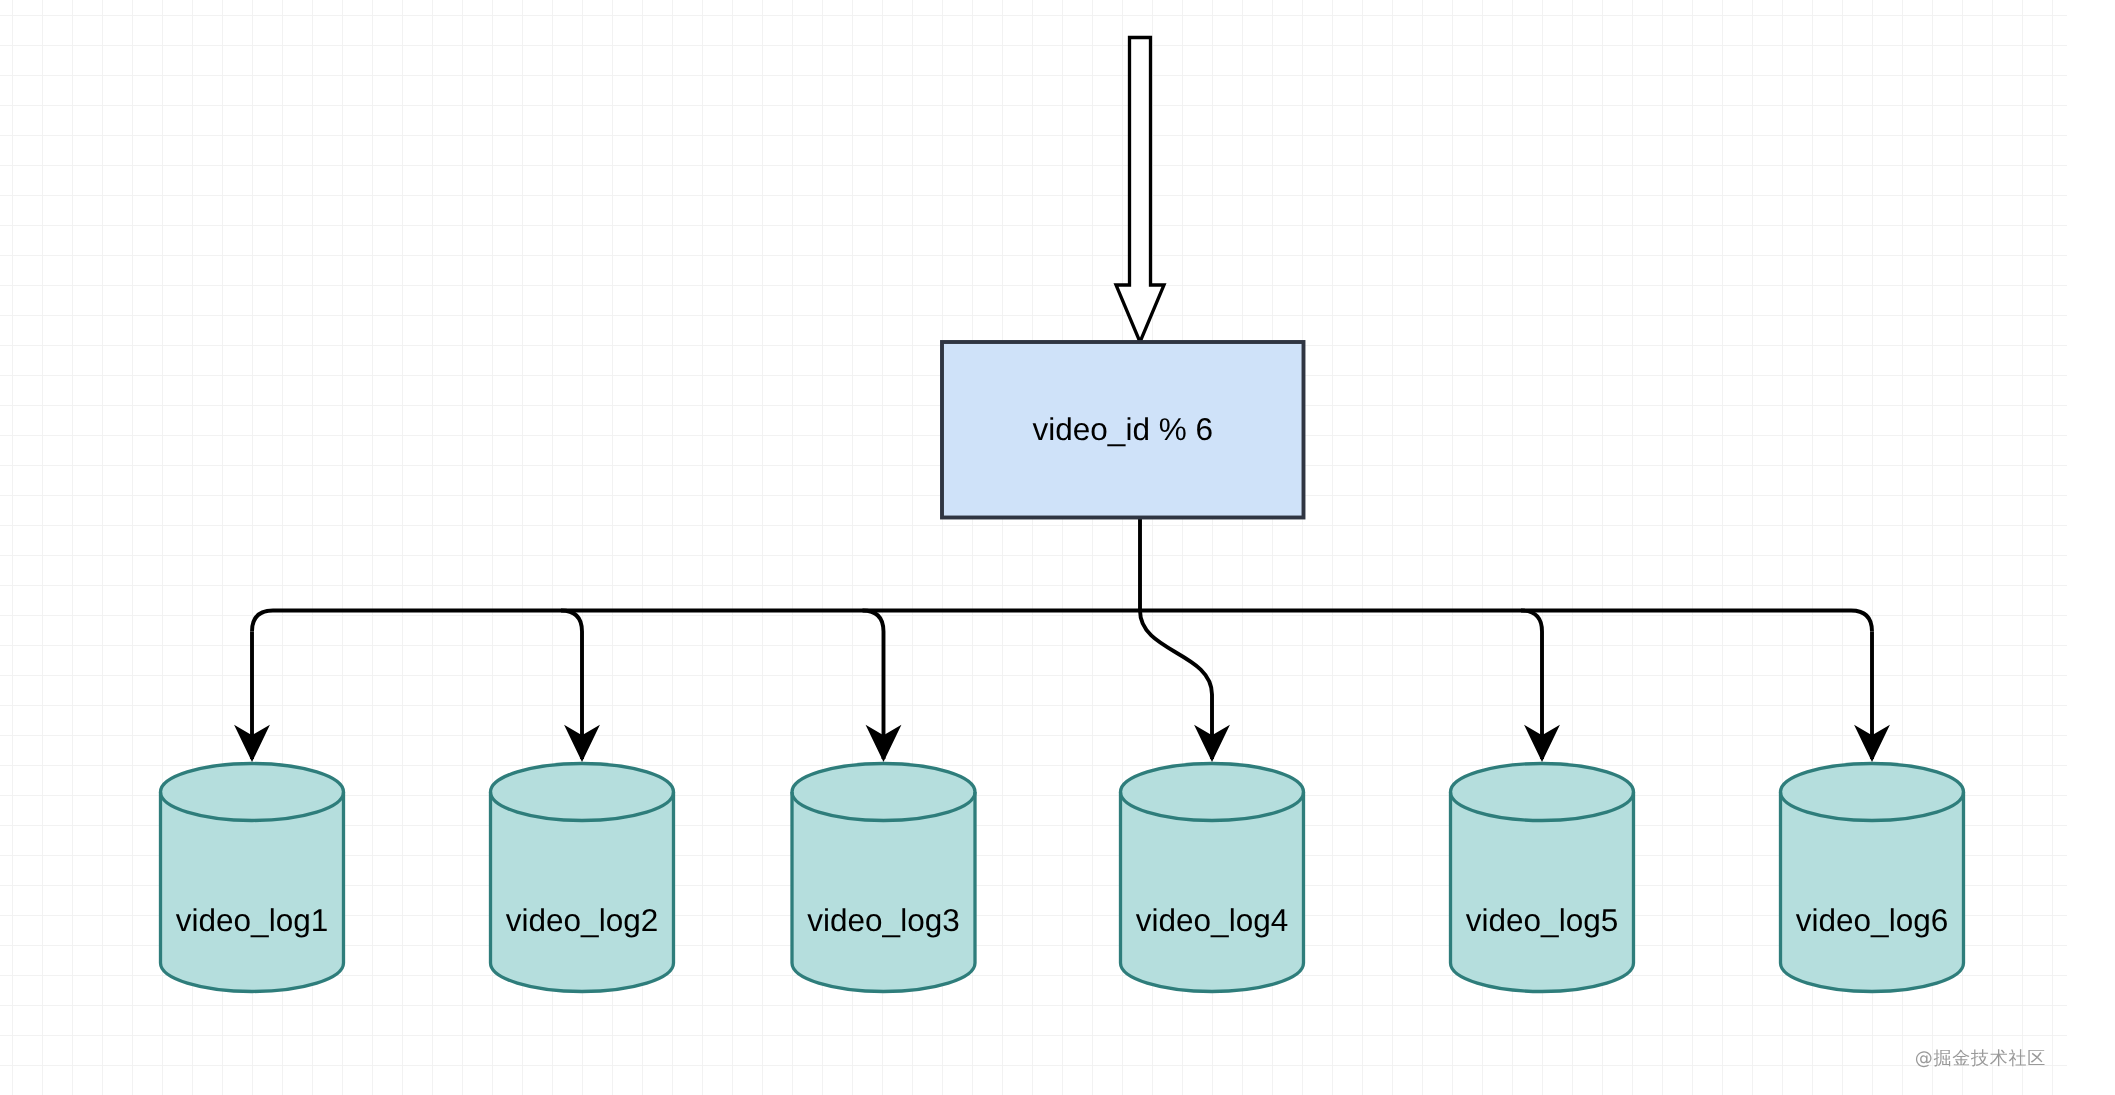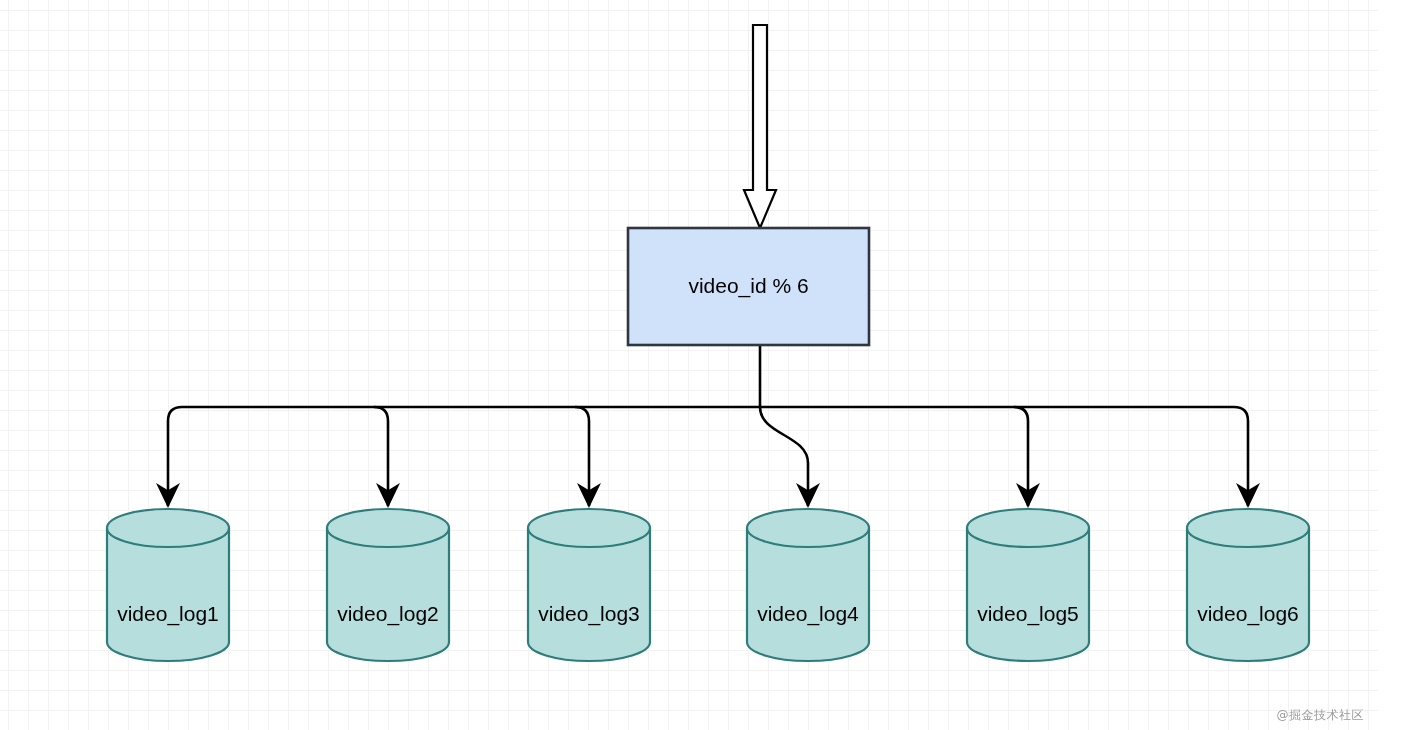--- a/index.html
+++ b/index.html
@@ -49,21 +49,21 @@
   .db-text {
     font-family: "Liberation Sans", "DejaVu Sans", sans-serif;
     font-size: 21px;
     fill: #000000;
     text-anchor: middle;
     dominant-baseline: middle;
   }
   .watermark {
     position: absolute;
     right: 14px;
-    bottom: 6px;
+    bottom: 16px;
     font-family: "DejaVu Sans", sans-serif;
     font-size: 12px;
     color: #9a9a9a;
     letter-spacing: 0.5px;
     white-space: nowrap;
     user-select: none;
   }
 </style>
 </head>
 <body>

